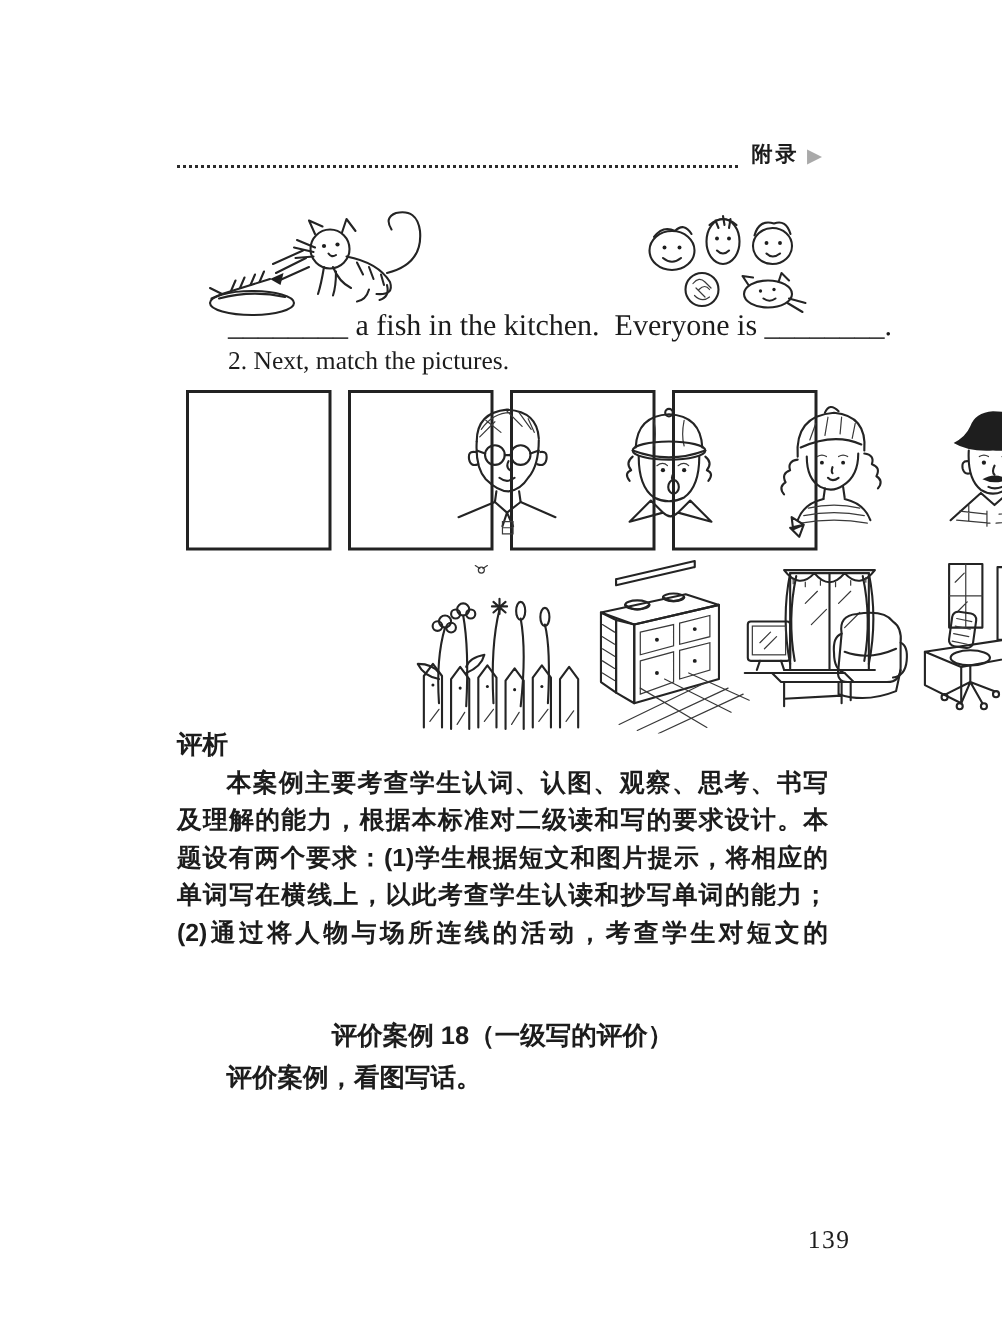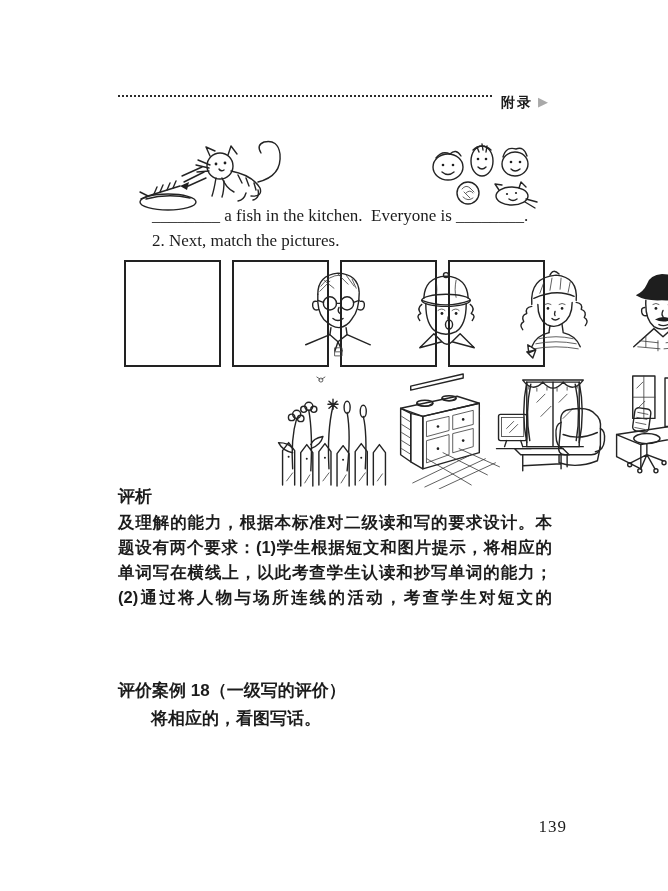--- a/index.html
+++ b/index.html
@@ -3,50 +3,50 @@
 <meta charset="utf-8">
 <style>
   html,body{margin:0;padding:0;background:#e8e8e8;}
   .page{
     position:relative;width:668px;height:891px;background:#ffffff;
     margin:0 auto;overflow:hidden;
     font-family:"Liberation Serif","DejaVu Serif",serif;
     color:#1c1c1c;
   }
   
-  .header{position:absolute;left:118px;top:94px;width:430px;display:flex;align-items:flex-start;}
+  .header{position:absolute;left:118px;top:94px;width:430px;display:flex;align-items:flex-end;}
   .dotline{flex:1;border-top:2px dotted #2b2b2b;height:0;margin-top:1px;}
   .header-label{font-family:"DejaVu Sans",sans-serif;font-weight:700;font-size:14px;margin-left:9px;letter-spacing:2px;}
   .header-arrow{color:#a9a9a9;font-size:13px;margin-left:5px;font-family:"DejaVu Sans",sans-serif;}
   
   svg.sketch{position:absolute;}
   svg.sketch .ln{fill:none;stroke:#242424;stroke-width:1.4;stroke-linecap:round;stroke-linejoin:round;}
   svg.sketch .thin{fill:none;stroke:#3a3a3a;stroke-width:0.8;stroke-linecap:round;}
   svg.sketch .fl{fill:#1e1e1e;stroke:none;}
   .cat-svg{left:134px;top:130px;}
   .faces-svg{left:428px;top:138px;}
   
-  .sentence{position:absolute;left:152px;top:206px;font-size:17px;white-space:pre;}
+  .sentence{position:absolute;left:152px;top:206px;font-size:20px;white-space:pre;}
   .match-instruction{position:absolute;left:152px;top:231px;font-size:17px;}
   
   .portraits{position:absolute;left:124px;top:260px;width:424px;display:flex;gap:11px;}
   .portrait-box{width:97px;height:107px;border:2px solid #222;background:#fff;box-sizing:border-box;}
   .portrait-box svg{display:block;width:100%;height:100%;}
   
   .scenes{position:absolute;left:113px;top:372px;width:440px;display:flex;gap:3px;}
   .scene{width:107px;height:117px;}
   .scene svg{display:block;width:100%;height:100%;}
   
   .cn{font-family:"Liberation Sans","DejaVu Sans",sans-serif;}
   .analysis-heading{position:absolute;left:118px;top:485px;font-size:17px;font-weight:700;}
   .analysis{position:absolute;left:118px;top:510px;width:434px;font-size:16.5px;line-height:25px;font-weight:600;}
   .jline{text-align:justify;text-align-last:justify;}
   .jline.first{text-indent:2em;}
   .lastline{text-align:left;}
-  .case-title{position:absolute;left:118px;top:679px;width:434px;text-align:left;font-size:17px;font-weight:700;}
+  .case-title{position:absolute;left:118px;top:679px;width:434px;text-align:center;font-size:17px;font-weight:700;}
   .case-instruction{position:absolute;left:151px;top:707px;font-size:17px;font-weight:700;}
   .page-number{position:absolute;right:101px;top:817px;font-size:17px;letter-spacing:1px;}
 </style>
 </head>
 <body>
 
 <div class="page">
 
   <div class="header">
     <div class="dotline"></div>
@@ -272,24 +272,25 @@
         <circle class="ln" cx="23" cy="92" r="2"></circle>
           <circle class="ln" cx="33" cy="98" r="2"></circle>
           <circle class="ln" cx="49" cy="98" r="2"></circle>
           <circle class="ln" cx="57" cy="90" r="2"></circle>
       </svg>
     </div>
   </div>
 
   <div class="analysis-heading cn">评析</div>
   <div class="analysis cn">
+    <div class="jline first">本案例主要考查学生认词、认图、观察、思考、书写</div>
     <div class="jline">及理解的能力，根据本标准对二级读和写的要求设计。本</div>
     <div class="jline">题设有两个要求：(1)学生根据短文和图片提示，将相应的</div>
     <div class="jline">单词写在横线上，以此考查学生认读和抄写单词的能力；</div>
     <div class="jline">(2)通过将人物与场所连线的活动，考查学生对短文的</div>
   </div>
 
   <div class="case-title cn">评价案例 18（一级写的评价）</div>
-  <div class="case-instruction cn">将相应的，看图写话。</div>
+  <div class="case-instruction cn">评价案例，看图写话。</div>
 
   <div class="page-number">139</div>
 
 </div>
 
 </body></html>

